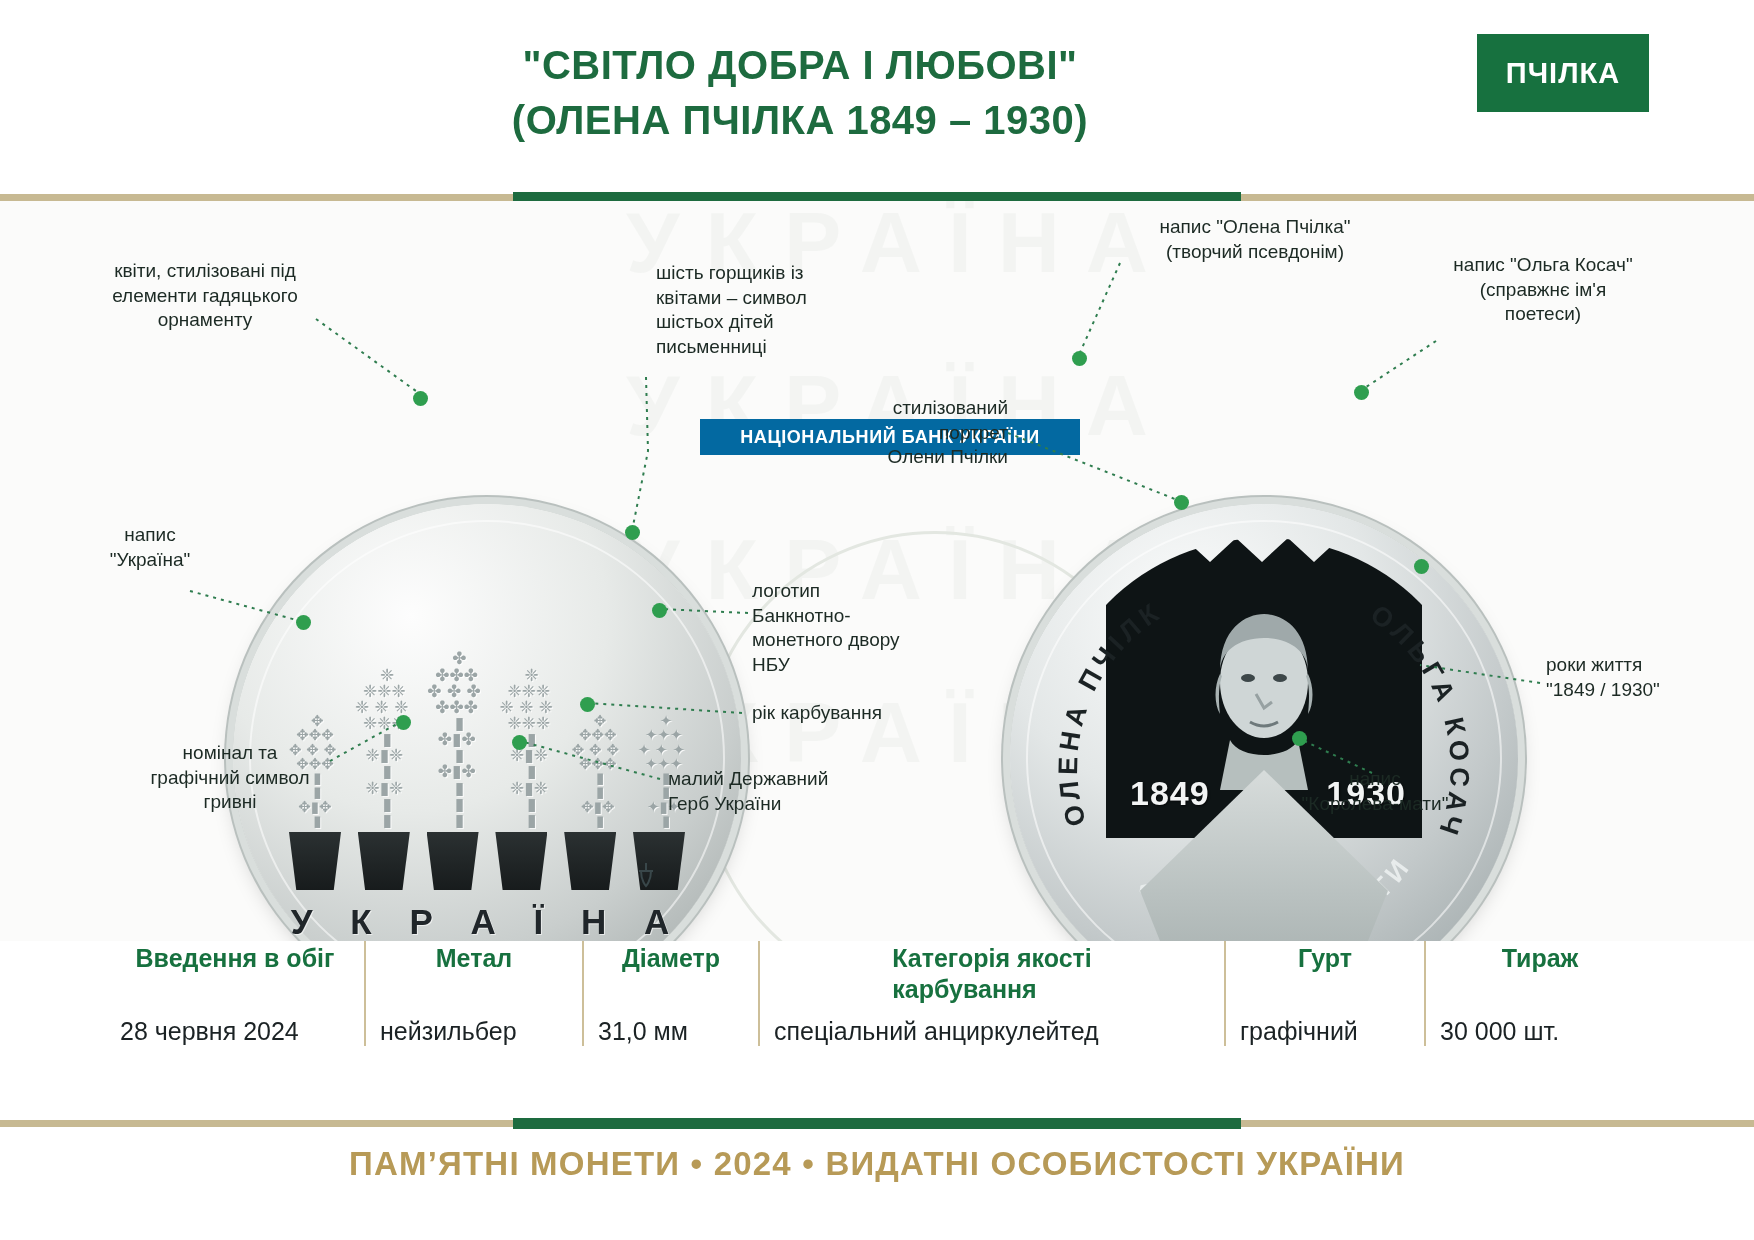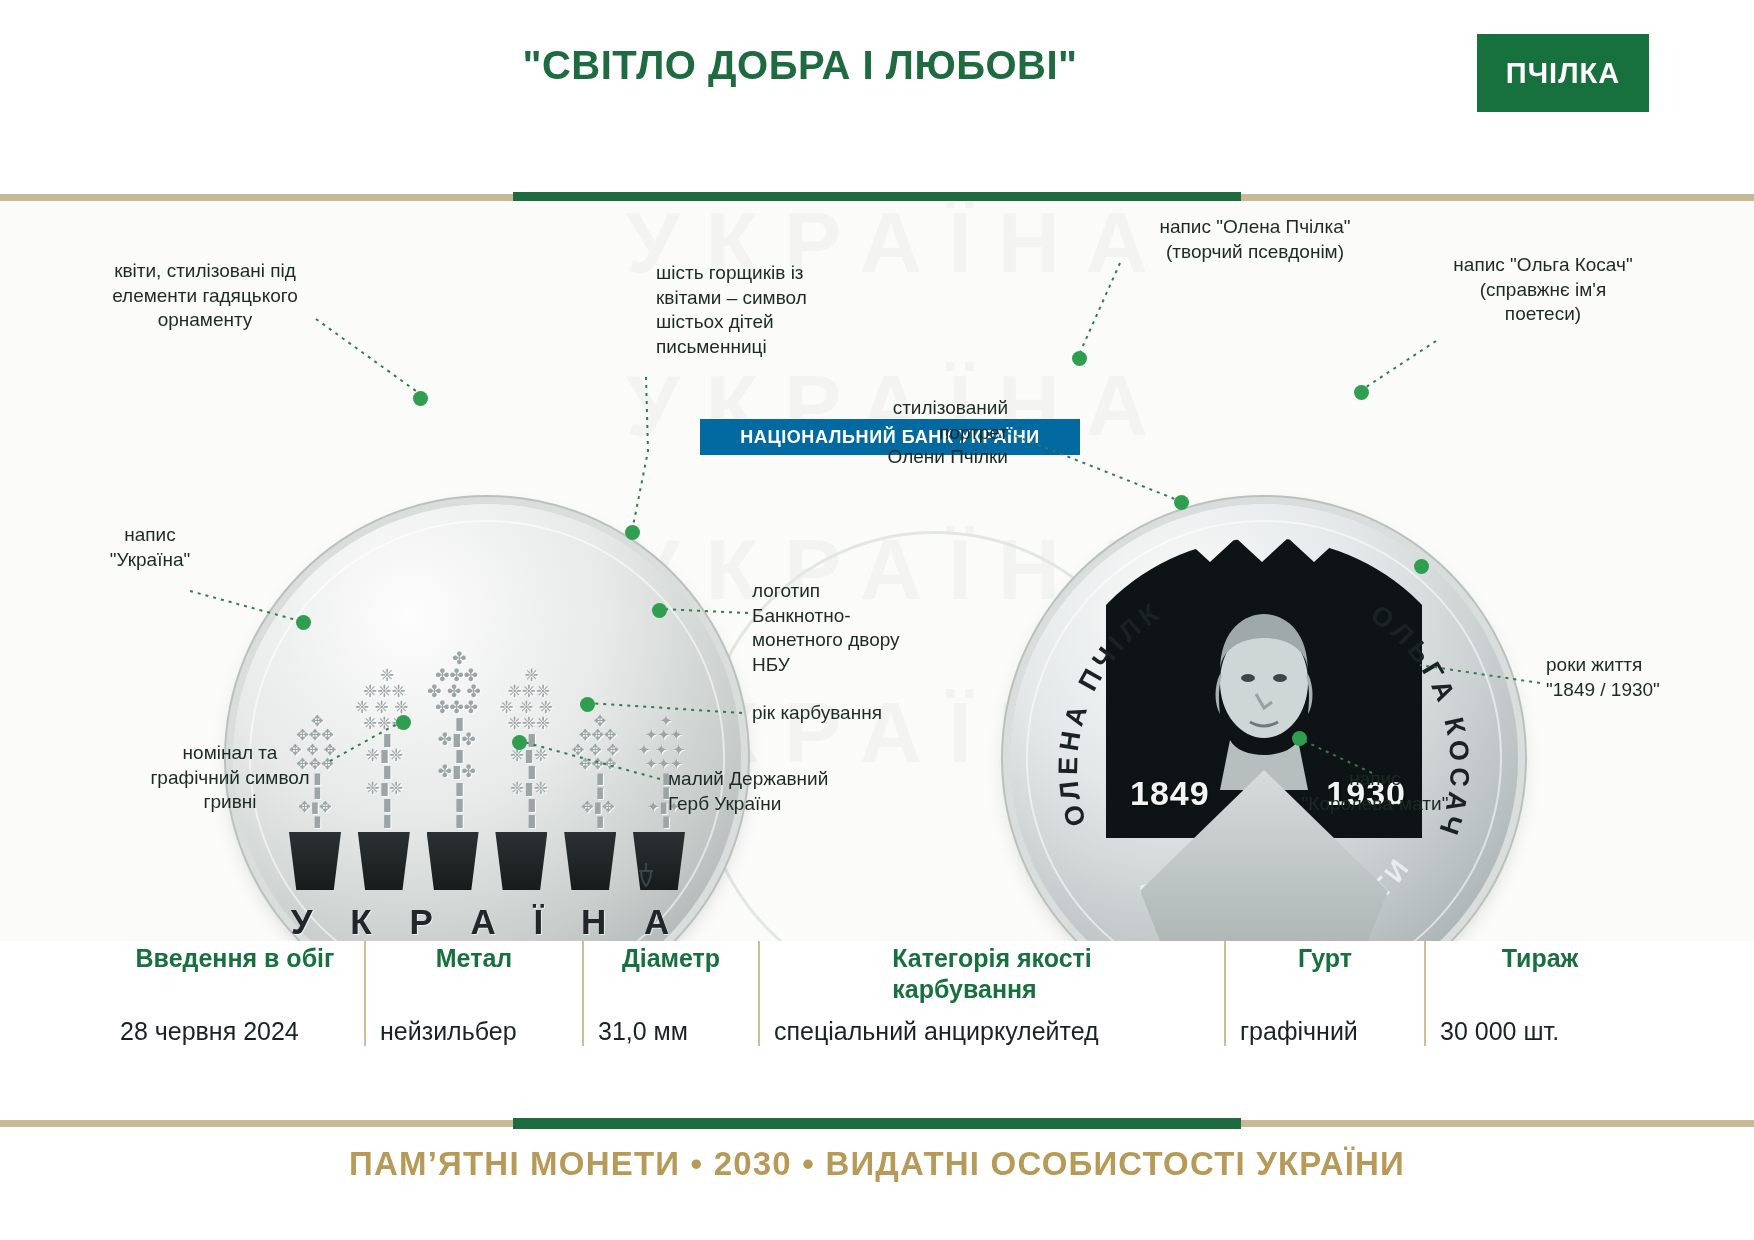--- a/index.html
+++ b/index.html
@@ -207,20 +207,21 @@
   }
 </style>
 </head>
 <body>
 
 <div class="page">
 
   <div class="header">
     <div class="header-title">
       <div>"СВІТЛО ДОБРА І ЛЮБОВІ"</div>
+      <div>(ОЛЕНА ПЧІЛКА 1849 – 1930)</div>
     </div>
     <div class="series-badge">ПЧІЛКА</div>
   </div>
   <div class="rule-top"></div>
   <div class="rule-top-center"></div>
 
   <div class="body-area">
 
     <div class="watermark" style="white-space: pre-line;">УКРАЇНА
 УКРАЇНА
@@ -475,14 +476,14 @@
       </div>
       <div class="spec-cell" style="width:230px;">
         <div class="spec-head">Тираж</div>
         <div class="spec-val">30 000 шт.</div>
       </div>
     </div>
   </div>
 
   <div class="rule-bot"></div>
   <div class="rule-bot-center"></div>
-  <div class="footer">ПАМ’ЯТНІ МОНЕТИ • 2030 • ВИДАТНІ ОСОБИСТОСТІ УКРАЇНИ</div>
+  <div class="footer">ПАМ’ЯТНІ МОНЕТИ • 2024 • ВИДАТНІ ОСОБИСТОСТІ УКРАЇНИ</div>
 </div>
 
 </body></html>

